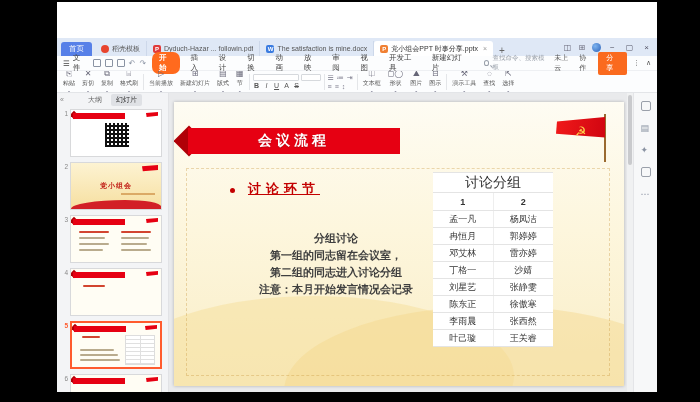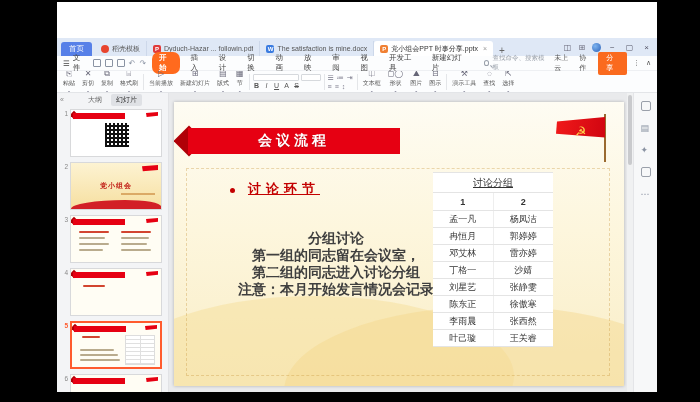--- a/index.html
+++ b/index.html
@@ -90,24 +90,24 @@
   .wave2 { position:absolute; right:-80px; bottom:-90px; width:420px; height:170px; background:rgba(243,216,140,.45); border-radius:50%; }
   .placeholder-box { position:absolute; left:12px; top:66px; width:424px; height:208px; border:1px dashed rgba(200,150,60,.35); }
   .banner { position:absolute; left:14px; top:26px; width:212px; height:26px; background:#e60012; display:flex; align-items:center; justify-content:center; }
   .banner-diamond { position:absolute; left:4px; top:28px; width:22px; height:22px; background:#b00007; transform:rotate(45deg); }
   .banner-title { color:#fff; font-weight:bold; font-size:14px; letter-spacing:4px; text-shadow:0 1px 1px rgba(0,0,0,.2); }
   .flagpole { position:absolute; left:430px; top:12px; width:1.5px; height:48px; background:#9a6a30; }
   .flag { position:absolute; left:382px; top:15px; width:49px; height:32px; background:linear-gradient(100deg,#f11a1a,#cf0410); clip-path:polygon(100% 0,2% 14%,0 52%,100% 64%); display:flex; align-items:center; justify-content:center; }
   .emblem { color:#ffd54a; font-size:13px; margin-top:-3px; }
   .bullet-dot { position:absolute; left:56px; top:86px; width:5px; height:5px; border-radius:50%; background:#c30000; }
   .bullet-text { position:absolute; left:74px; top:78px; font-size:13px; font-weight:bold; color:#c30000; letter-spacing:5px; font-family:"DejaVu Serif","Liberation Serif",serif;text-decoration:underline; }
-  .body-text { position:absolute; left:12px; top:128px; width:300px; text-align:center; font-size:14px; font-weight:bold; color:#3f3f3f; line-height:17px; }
+  .body-text { position:absolute; left:12px; top:128px; width:300px; text-align:center; font-size:11px; font-weight:bold; color:#3f3f3f; line-height:17px; }
   .stable { position:absolute; left:259px; top:70px; width:120px; border-collapse:collapse; background:#fff; font-size:9px; color:#333; table-layout:fixed; }
   .stable td { border-top:1px solid #e4e4e4; border-bottom:1px solid #e4e4e4; text-align:center; height:17px; }
-  .stable .hdr td { height:20px; font-size:10px;text-decoration:underline; }
+  .stable .hdr td { height:20px; font-size:14px; }
   .stable .colrow td { height:18px; font-weight:bold; border-left:1px solid #eee; }
   .stable .colrow td:first-child, .stable tr td:first-child { border-left:none; }
   .stable tr.datarow td + td { border-left:1px solid #eee; }
 
   
   .vscroll { position:absolute; right:0; top:0; bottom:0; width:6px; background:#f0f1f2; }
   .vthumb { position:absolute; right:1px; top:2px; width:4px; height:70px; background:#c9cacd; border-radius:2px; }
   .rail { width:24px; background:#f7f8f9; border-left:1px solid #e4e5e8; display:flex; flex-direction:column; align-items:center; padding-top:8px; gap:12px; }
   .rail-ic { width:10px; height:10px; border:1px solid #9aa0aa; border-radius:2px; }
   .rail-ic.lines { border:none; height:auto; color:#8a93a3; font-size:9px; }

